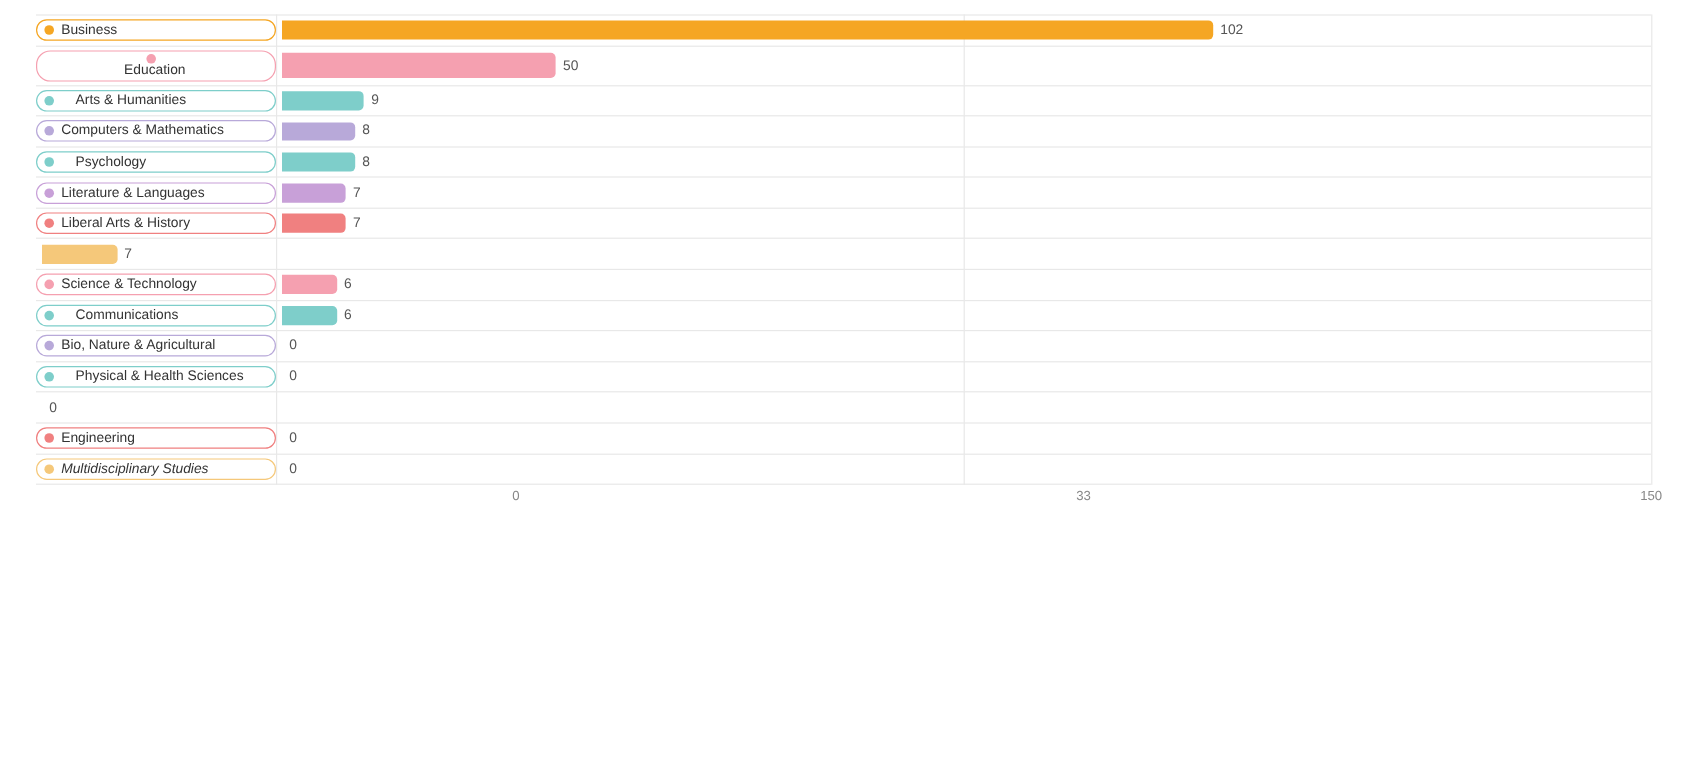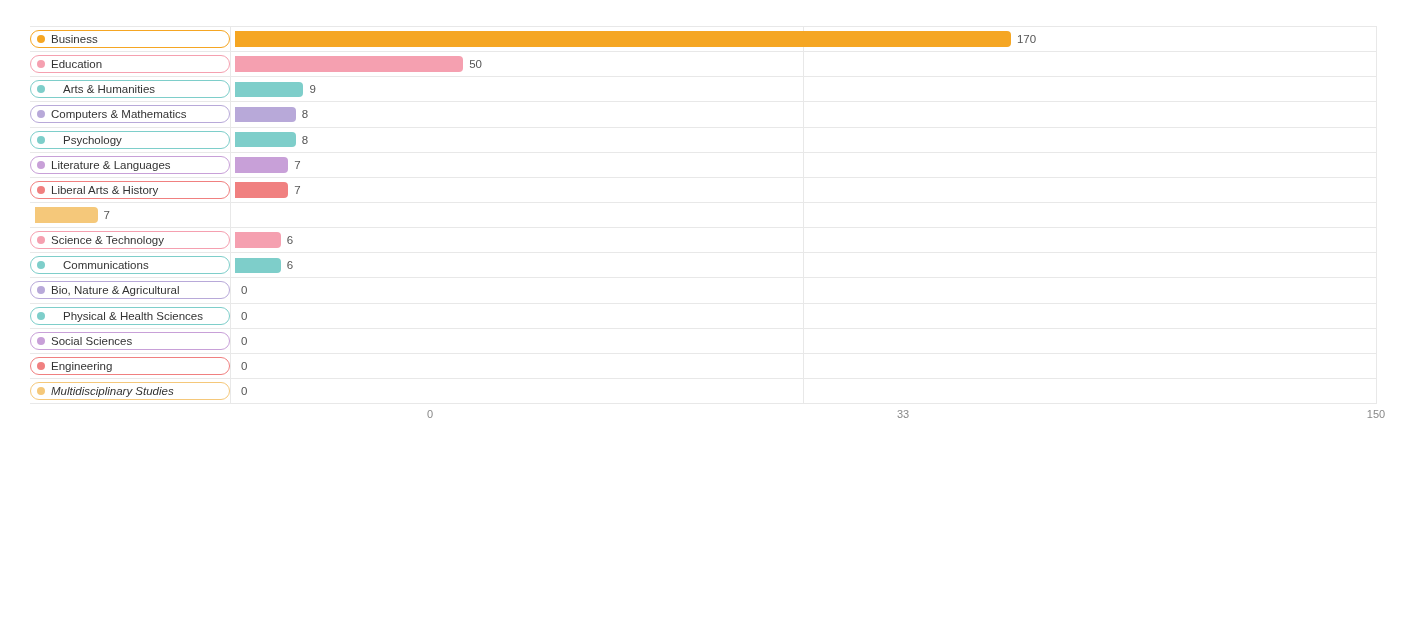--- a/index.html
+++ b/index.html
@@ -6,21 +6,21 @@
     body {
       font-family: Arial, sans-serif;
       background: #fff;
       width: 1406px;
       height: 631px;
       overflow: hidden;
     }
     .chart-container {
       width: 1406px;
       height: 523px;
-      padding: 16px 30px 50px 30px;
+      padding: 2px 30px 50px 30px;
       position: relative;
     }
     .chart-title {
       font-size: 15px;
       font-weight: bold;
       color: #333;
       margin-bottom: 4px;
       letter-spacing: 0.5px;
     }
     .chart-source {
@@ -166,27 +166,27 @@
         </div>
 
     <div class="bar-row">
           <div class="row-content">
             <div class="bar-label label-border-orange" style="min-width: 200px; max-width: 200px;">
               <div class="bar-label-dot" style="background-color: rgb(245, 166, 35);"></div>
               <span>Business</span>
             </div>
             <div class="bar-track">
               <div class="bar-fill color-orange" style="width: 68%;"></div>
-              <span class="bar-value">170</span>
-            </div>
-          </div>
-        </div>
-        <div class="bar-row">
-          <div class="row-content">
-            <div class="bar-label label-border-pink" style="min-width: 200px; max-width: 200px;">
+              <span class="bar-value">102</span>
+            </div>
+          </div>
+        </div>
+        <div class="bar-row">
+          <div class="row-content">
+            <div class="bar-label label-border-pink" style="min-width: 200px; max-width: 200px; flex-direction: column;">
               <div class="bar-label-dot" style="background-color: rgb(245, 160, 176);"></div>
               <span>Education</span>
             </div>
             <div class="bar-track">
               <div class="bar-fill color-pink" style="width: 20%;"></div>
               <span class="bar-value">50</span>
             </div>
           </div>
         </div>
         <div class="bar-row">
@@ -300,24 +300,20 @@
               <span>Physical &amp; Health Sciences</span>
             </div>
             <div class="bar-track">
               <div class="bar-fill color-teal" style="width: 0%;"></div>
               <span class="bar-value">0</span>
             </div>
           </div>
         </div>
         <div class="bar-row">
           <div class="row-content">
-            <div class="bar-label label-border-purple" style="min-width: 200px; max-width: 200px;">
-              <div class="bar-label-dot" style="background-color: rgb(200, 160, 216);"></div>
-              <span>Social Sciences</span>
-            </div>
             <div class="bar-track">
               <div class="bar-fill color-purple" style="width: 0%;"></div>
               <span class="bar-value">0</span>
             </div>
           </div>
         </div>
         <div class="bar-row">
           <div class="row-content">
             <div class="bar-label label-border-rose" style="min-width: 200px; max-width: 200px;">
               <div class="bar-label-dot" style="background-color: rgb(240, 128, 128);"></div>

